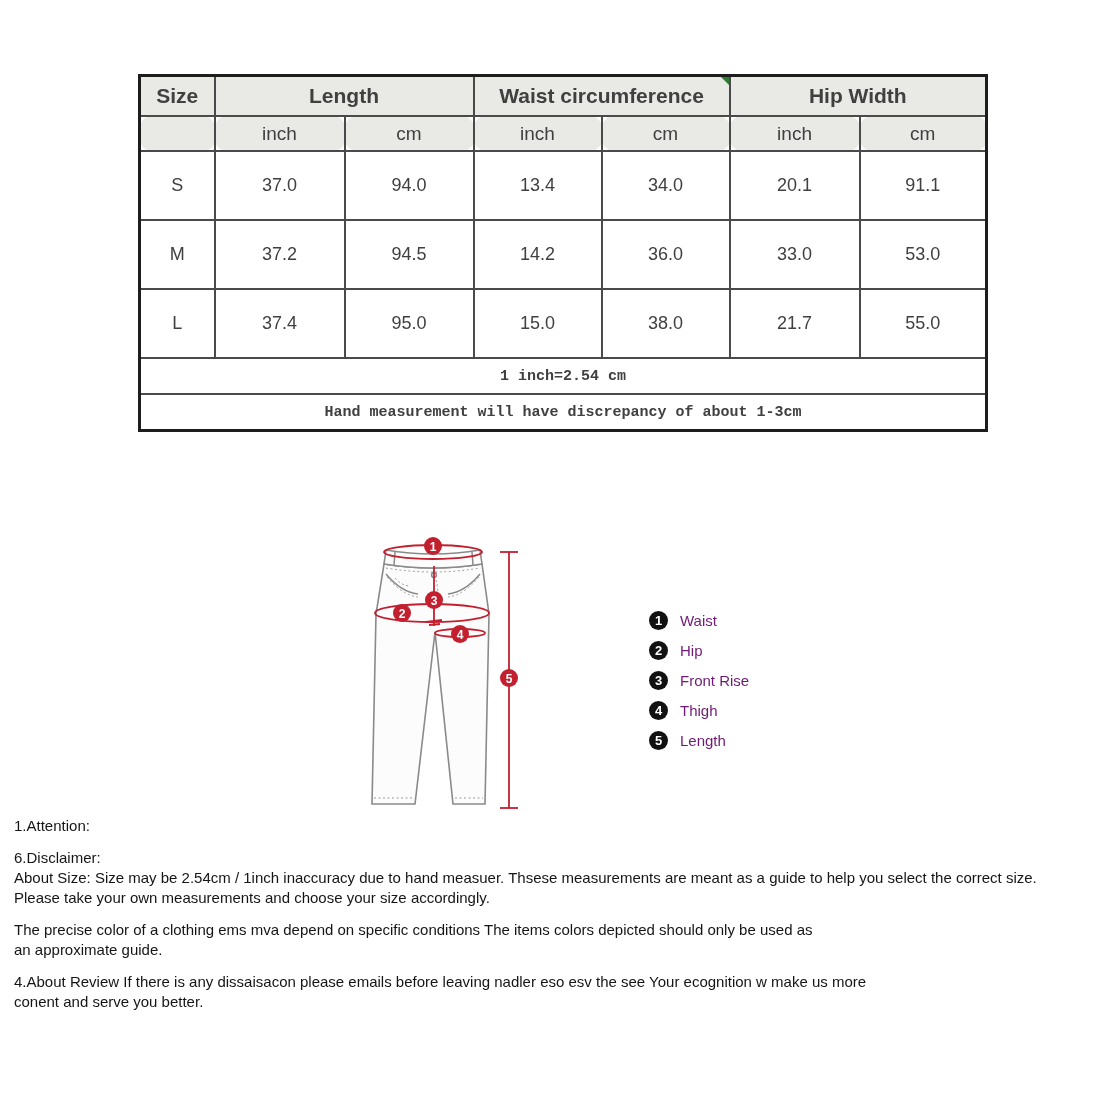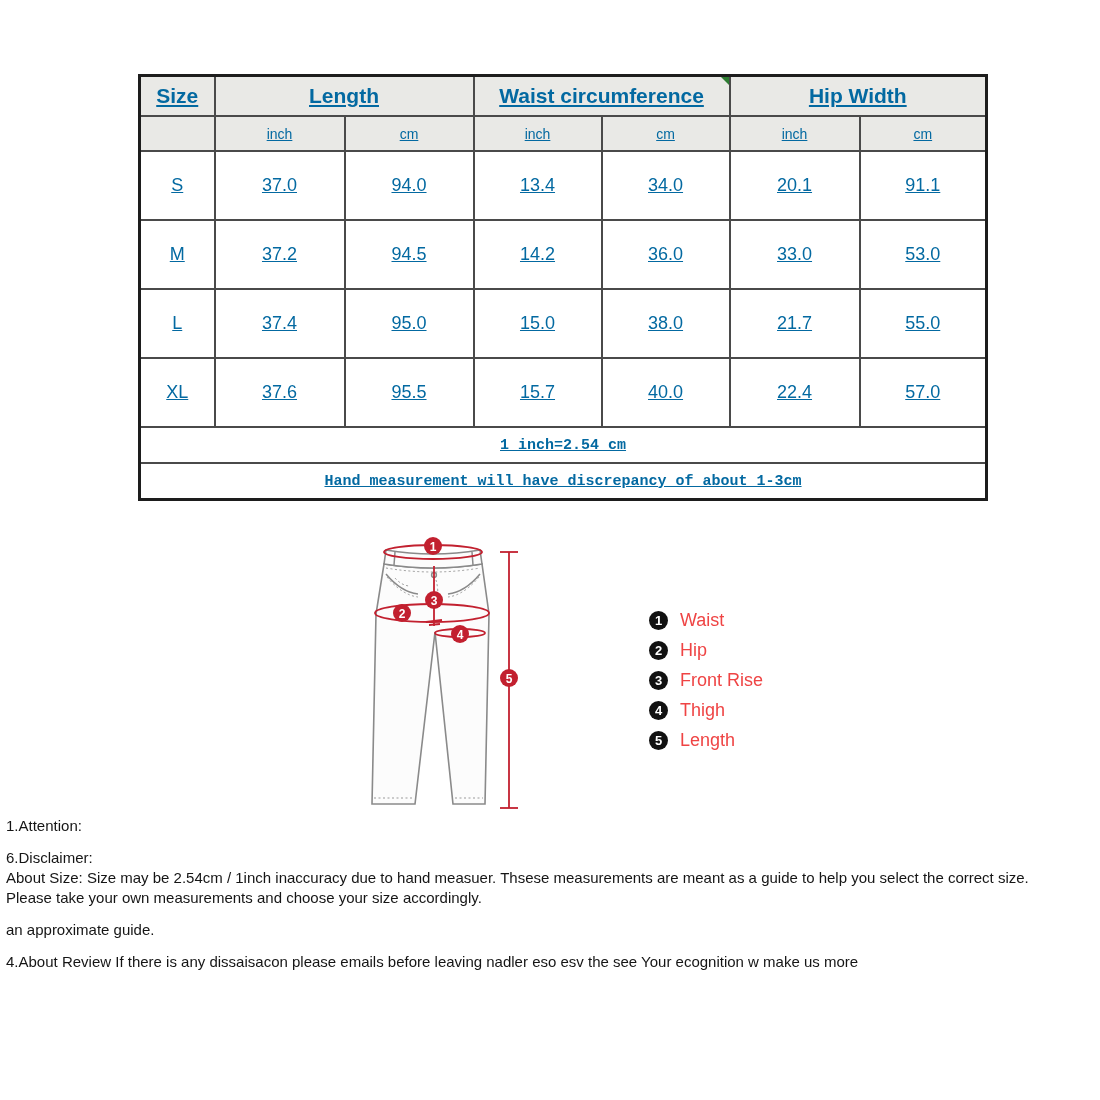--- a/index.html
+++ b/index.html
@@ -10,24 +10,24 @@
   }
 
   
   .size-table {
     position:absolute; left:138px; top:74px; width:849px;
     border-collapse:collapse; table-layout:fixed; background:#fff;
     border:3px solid #1d1d1d;
   }
   .size-table th, .size-table td {
     border:2px solid #4a4a4a; text-align:center; vertical-align:middle;
-    color:#0369a1; padding:0; overflow:hidden;text-decoration:underline;
+    color:#404040; padding:0; overflow:hidden;
   }
   .head { background:#e9e9e6; font-weight:bold; font-size:21px; height:38px; position:relative; }
-  .subhead { background:#e9e9e6; font-weight:normal; font-size:14px; height:33px; }
+  .subhead { background:#e9e9e6; font-weight:normal; font-size:19px; height:33px;border-radius:12px; }
   .size-table tbody td { height:67px; font-size:18px; background:#fff; }
   .note-cell {
     height:34px; background:#fff;
     font-family:"Liberation Mono","DejaVu Sans Mono",monospace;
     font-weight:bold; font-size:15px;
   }
   .corner-flag::after {
     content:""; position:absolute; top:0; right:0; width:0; height:0;
     border-top:8px solid #2e7d32; border-left:8px solid transparent;
   }
@@ -35,24 +35,24 @@
   
   .pants-wrap { position:absolute; left:363px; top:526px; width:185px; height:300px; }
 
   
   .legend { position:absolute; left:649px; top:610px; display:flex; flex-direction:column; gap:10px; }
   .legend-item { display:flex; align-items:center; gap:12px; height:20px; }
   .legend-num {
     width:19px; height:19px; border-radius:50%; background:#111; color:#fff;
     font-weight:bold; font-size:13px; line-height:19px; text-align:center; flex:0 0 19px;
   }
-  .legend-label { font-size:18px; color:#ef4444; }
-
-  
-  .notes { position:absolute; left:6px; top:816px; width:1074px; color:#151515; }
+  .legend-label { font-size:15px; color:#701a75; }
+
+  
+  .notes { position:absolute; left:14px; top:816px; width:1074px; color:#151515; }
   .note-section { margin-bottom:12px; }
   .note-heading, .note-line { font-size:15px; line-height:20px; }
 
   
   .badge-circle { fill:#c2202f; }
   .badge-text {
     font-family:"Liberation Sans","DejaVu Sans",sans-serif;
     font-weight:bold; font-size:12px; fill:#fff; text-anchor:middle;
   }
   .red-stroke { stroke:#c2202f; stroke-width:1.8; fill:none; }
@@ -113,29 +113,20 @@
         </tr>
         <tr>
           <td>L</td>
           <td>37.4</td>
           <td>95.0</td>
           <td>15.0</td>
           <td>38.0</td>
           <td>21.7</td>
           <td>55.0</td>
         </tr>
-        <tr>
-          <td>XL</td>
-          <td>37.6</td>
-          <td>95.5</td>
-          <td>15.7</td>
-          <td>40.0</td>
-          <td>22.4</td>
-          <td>57.0</td>
-        </tr>
       </tbody>
     <tfoot>
       <tr>
         <td colspan="7" class="note-cell">1 inch=2.54 cm</td>
       </tr>
       <tr>
         <td colspan="7" class="note-cell">Hand measurement will have discrepancy of about 1-3cm</td>
       </tr>
     </tfoot>
   </table>
@@ -223,20 +214,22 @@
   <div class="notes" id="notes">
       <div class="note-section">
         <div class="note-heading">1.Attention:</div>
       </div>
       <div class="note-section">
         <div class="note-heading">6.Disclaimer:</div>
         <div class="note-line">About Size: Size may be 2.54cm / 1inch inaccuracy due to hand measuer. Thsese measurements are meant as a guide to help you select the correct size.</div>
         <div class="note-line">Please take your own measurements and choose your size accordingly.</div>
       </div>
       <div class="note-section">
+        <div class="note-line">The precise color of a clothing ems mva depend on specific conditions The items colors depicted should only be used as</div>
         <div class="note-line">an approximate guide.</div>
       </div>
       <div class="note-section">
         <div class="note-line">4.About Review If there is any dissaisacon please emails before leaving nadler eso esv the see Your ecognition w make us more</div>
+        <div class="note-line">conent and serve you better.</div>
       </div>
     </div>
 
 </div>
 
 </body></html>

